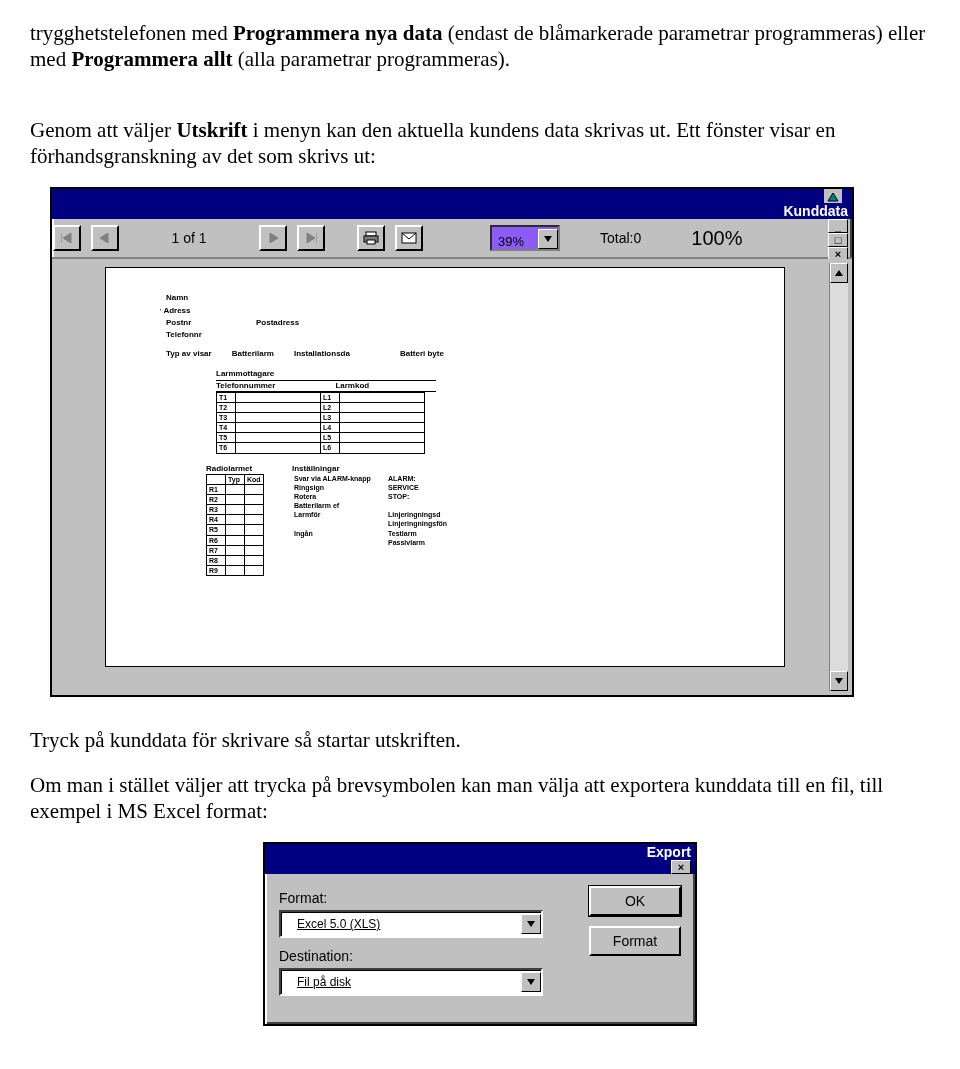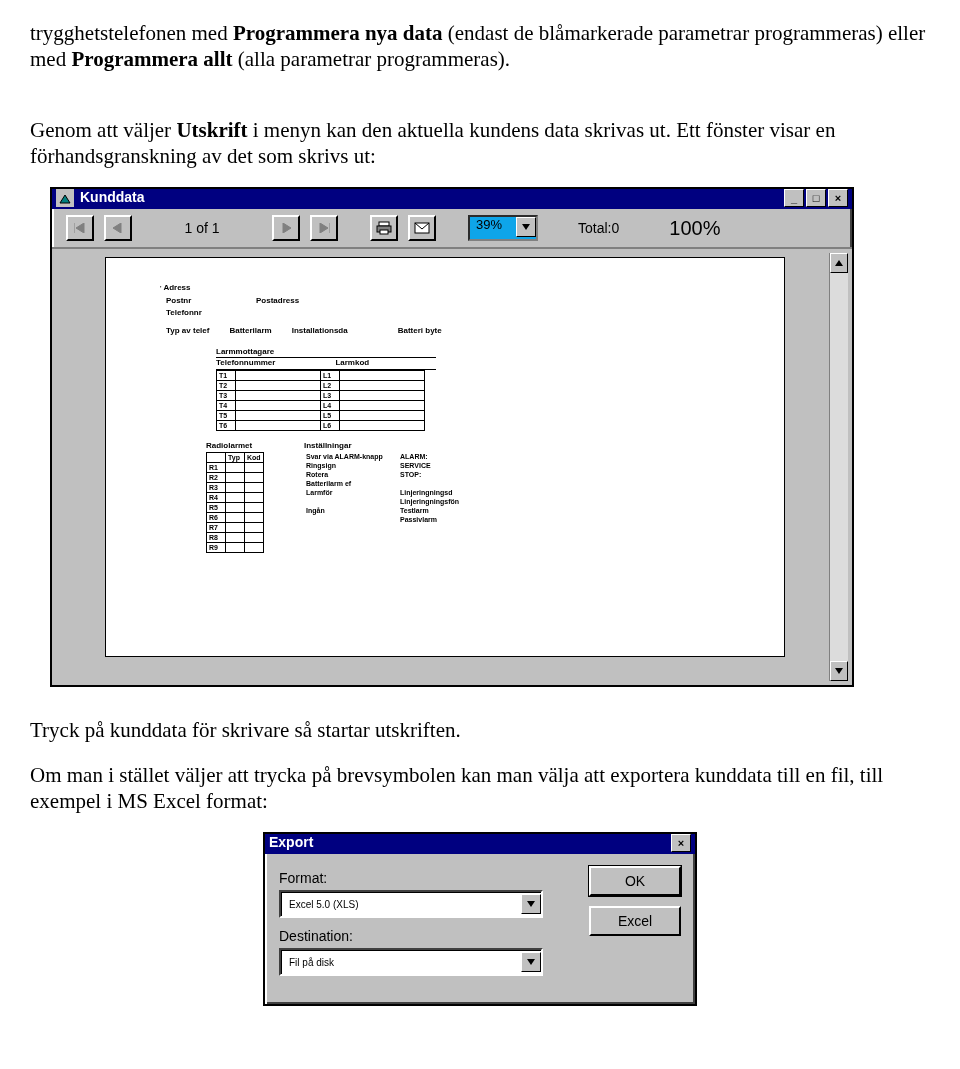--- a/index.html
+++ b/index.html
@@ -29,26 +29,27 @@
     border: 2px solid #000;
     box-shadow: inset 2px 2px 0 #fff, inset -2px -2px 0 #404040;
     margin: 10px 0 30px 0;
     font-family: "MS Sans Serif", Arial, sans-serif;
     font-size: 13px;
     color: #000;
   }
   .titlebar {
     background: #000080;
     color: #fff;
-    height: 20px;
+    height: 30px;
     display: flex;
-    align-items: flex-start;
+    align-items: flex-end;
     padding: 0 4px;
     font-weight: bold;
     font-size: 14px;
+    flex-direction: column;
   }
   .titlebar .icon {
     width: 18px; height: 18px;
     background: #c0c0c0;
     margin-right: 6px;
     display:flex; align-items:center; justify-content:center;
   }
   .titlebar .spacer { flex: 1; }
   .titlebar .winbtn {
     width: 18px; height: 16px;
@@ -61,42 +62,43 @@
     display:flex; align-items:center; justify-content:center;
     font-size:11px;
     color:#000;
     font-weight:bold;
   }
 
   .toolbar {
     display:flex;
     align-items:center;
     gap: 10px;
-    padding: 6px 14px;
+    padding: 6px 1px;
     border-bottom: 2px solid #808080;
   }
   .navbtn {
     width: 24px; height: 22px;
     background:#c0c0c0;
     border-top: 2px solid #fff;
     border-left: 2px solid #fff;
     border-right: 2px solid #000;
     border-bottom: 2px solid #000;
     display:flex; align-items:center; justify-content:center;
   }
   .nav-disabled svg * { stroke:#808080; fill:#808080;}
   .pagecount {
     width: 120px; text-align:center;
     font-size: 14px;
   }
   .zoom {
-    display:flex; align-items:flex-start;
+    display:flex; align-items:flex-end;
     border: 2px inset #808080;
-    background:#0ea5e9;
+    background:#8b5cf6;
     height: 22px;
+    margin-left: 35px;
   }
   .zoom .val { padding: 0 14px 0 6px; font-size:13px;}
   .zoom .dd {
     width:18px; height:18px;
     background:#c0c0c0;
     border-top: 1px solid #fff;
     border-left: 1px solid #fff;
     border-right: 1px solid #000;
     border-bottom: 1px solid #000;
     display:flex; align-items:center; justify-content:center;
@@ -146,21 +148,21 @@
   }
   .pv-small-table td {
     border:1px solid #000;
     padding:0 2px;
     height:8px;
     min-width:14px;
   }
   .pv-small-table td.wide { min-width:80px;}
   .pv-small-table td.head { font-weight:bold;}
   .pv-block { margin-top:10px;}
-  .pv-cols { display:flex; gap:40px;}
+  .pv-cols { display:flex; gap:28px;}
 
   
   .export-win {
     width: 430px;
     margin: 10px auto 0 auto;
   }
   .export-body {
     padding: 12px 14px 18px 14px;
     display:flex;
     gap: 14px;
@@ -172,21 +174,21 @@
     background:#fff;
     border-top: 2px solid #404040;
     border-left: 2px solid #404040;
     border-right: 2px solid #fff;
     border-bottom: 2px solid #fff;
     box-shadow: inset 1px 1px 0 #000;
     height: 24px;
     width: 260px;
     margin-bottom: 10px;
   }
-  .combo .cval { flex:1; padding: 0 8px; font-size:10px;}
+  .combo .cval { flex:1; padding: 0 16px; font-size:12px;text-decoration:underline;}
   .combo .dd {
     width:18px; height:18px;
     background:#c0c0c0;
     border-top: 1px solid #fff;
     border-left: 1px solid #fff;
     border-right: 1px solid #000;
     border-bottom: 1px solid #000;
     display:flex; align-items:center; justify-content:center;
   }
   .ex-btn {
@@ -276,31 +278,34 @@
           </svg>
       </div>
     </div>
     <div class="totaltxt">Total:0</div>
     <div class="pcttxt">100%</div>
   </div>
 
   <div class="preview-scroll">
     <div class="preview-page">
       <div class="pv-row">
+          <div class="pv-label">Namn</div>
+        </div>
+      <div class="pv-row">
           <div class="pv-label" style="margin-left:-6px;"><span style="font-size:6px;">'</span> <span>Adress</span></div>
         </div>
       <div class="pv-row">
         <div class="pv-label">Postnr</div>
         <div>Postadress</div>
       </div>
       <div class="pv-row">
           <div class="pv-label">Telefonnr</div>
         </div>
       <div class="pv-row" style="margin-top:8px; gap:20px;">
-        <div>Typ av telef</div>
+        <div>Typ av visar</div>
         <div>Batterilarm</div>
         <div>Installationsda</div>
         <div style="margin-left:30px;">Batteri byte</div>
       </div>
 
       <div class="pv-block" style="margin-left:50px;">
         <div style="display:flex; gap:60px; border-bottom:1px solid #000; width:220px;">
           <div>Larmmottagare</div>
         </div>
         <div style="display:flex; gap:60px; border-bottom:1px solid #000; width:220px;">
@@ -493,17 +498,17 @@
               <path d="M0 0 L8 0 L4 6 Z" fill="#000"></path>
             </svg>
         </div>
       </div>
     </div>
     <div>
       <div class="ex-btn def">
           <span>OK</span>
         </div>
       <div class="ex-btn">
-          <span>Excel</span>
+          <span>Format</span>
         </div>
     </div>
   </div>
 </div>
 
 </body></html>

